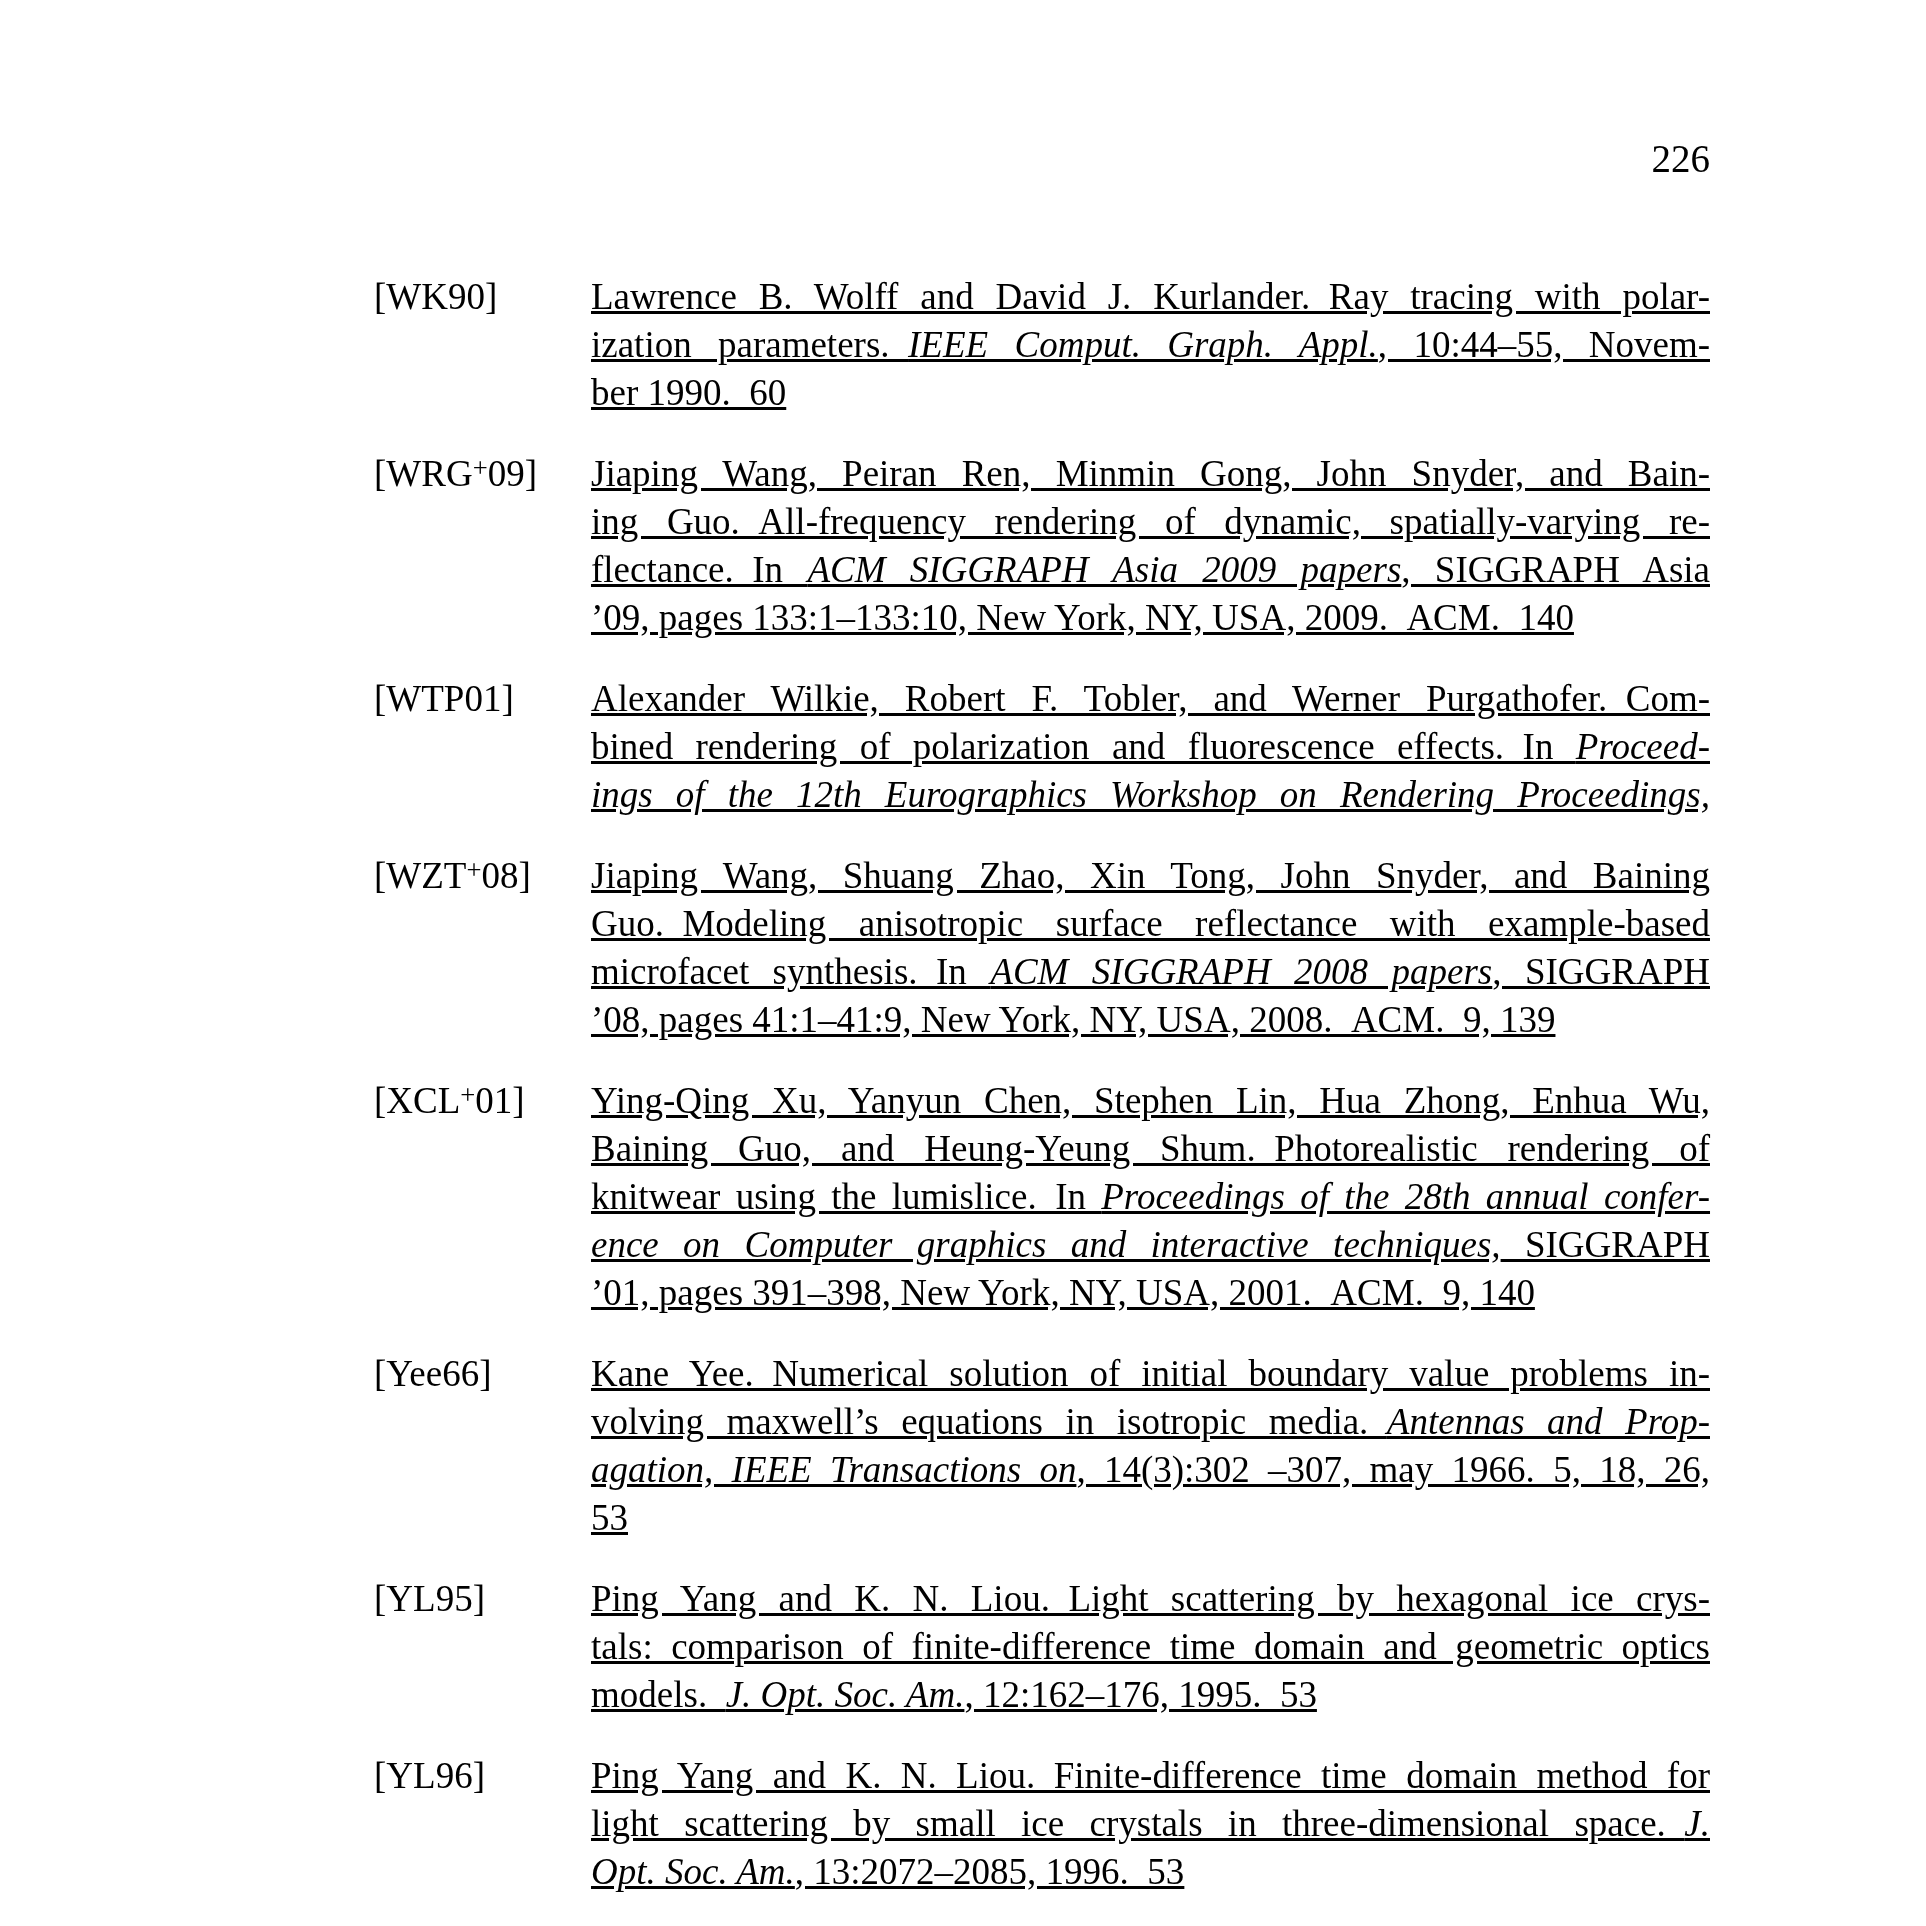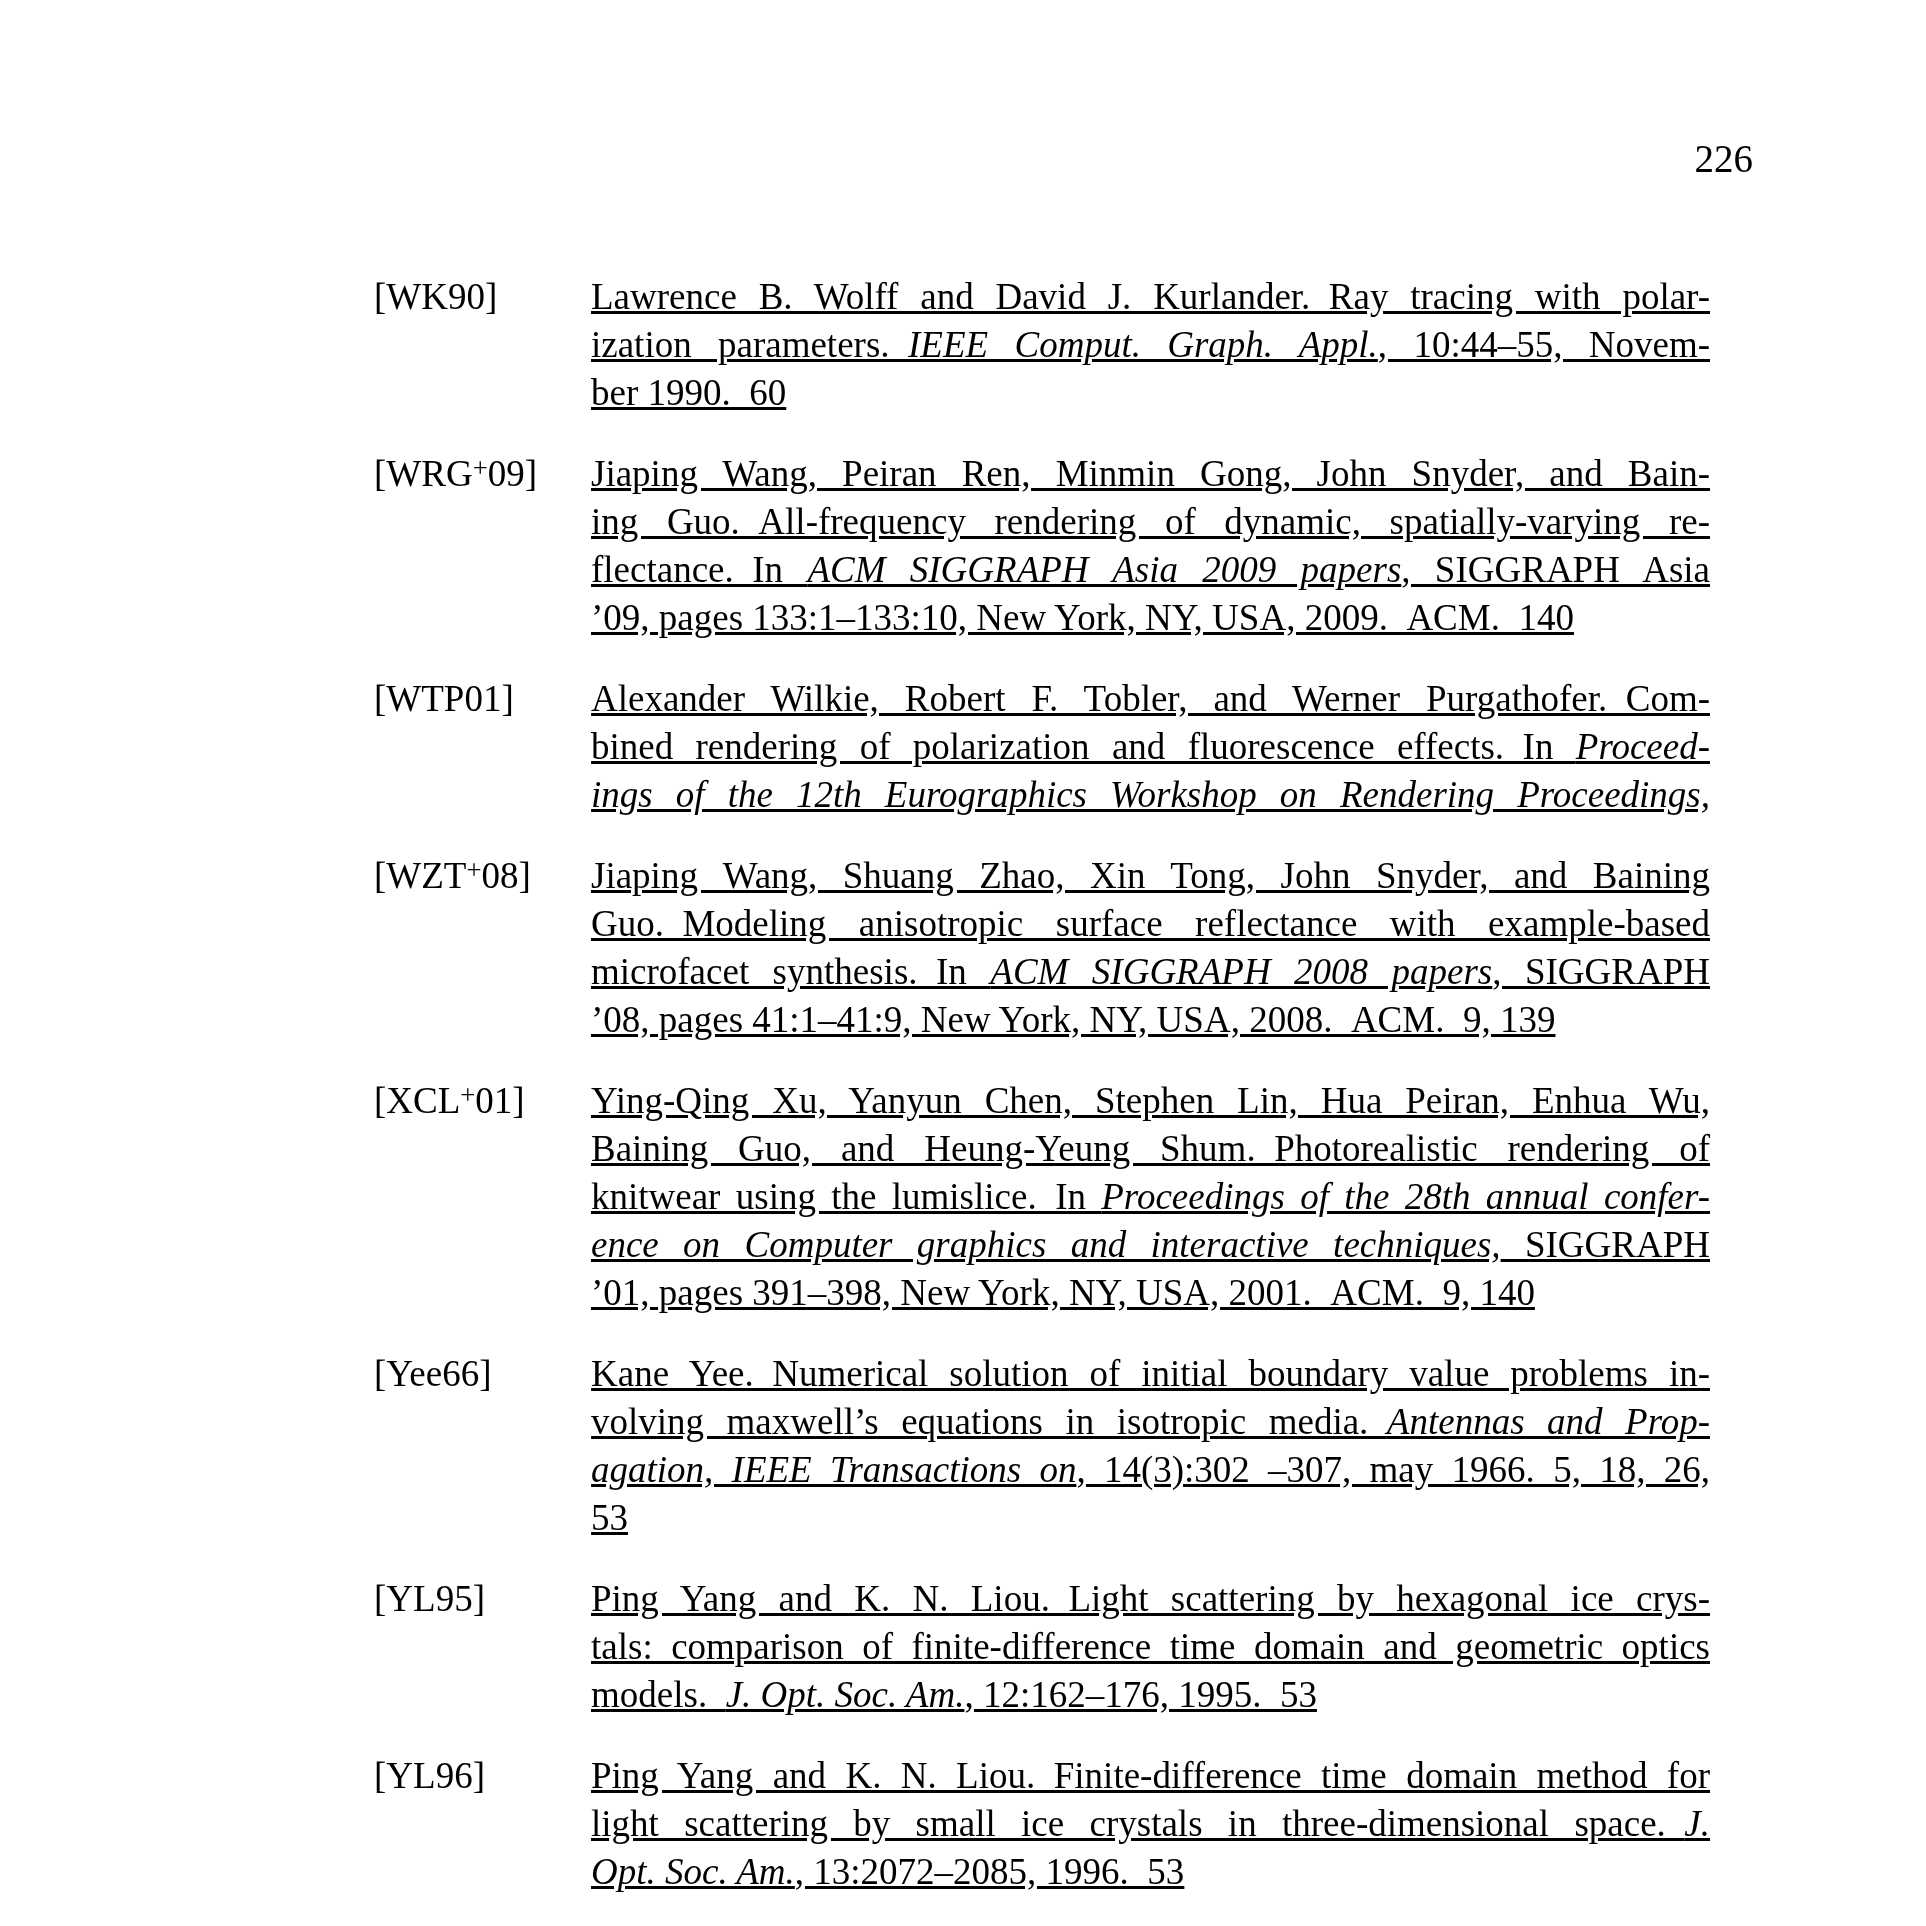--- a/index.html
+++ b/index.html
@@ -16,21 +16,20 @@
     background: #ffffff;
     overflow: hidden;
   }
   .pageno {
     position: absolute;
     top: 139px; left: 0;
     width: 1710px;
     text-align: right;
     font-size: 39px;
     line-height: 39px;
-    margin-left: 43px;
   }
   .bib {
     position: absolute;
     left: 374px; top: 257px;
     width: 1337px;
   }
   .entry {
     display: flex;
     margin-bottom: 33px;
     margin-top: 16px;
@@ -103,21 +102,21 @@
           <div class="line"><span>Jiaping Wang, Shuang Zhao, Xin Tong, John Snyder, and Baining</span></div>
           <div class="line"><span>Guo. Modeling anisotropic surface reflectance with example-based</span></div>
           <div class="line"><span>microfacet synthesis. In </span><i>ACM SIGGRAPH 2008 papers</i><span>, SIGGRAPH</span></div>
           <div class="line last"><span>’08, pages 41:1–41:9, New York, NY, USA, 2008. ACM. 9, 139</span></div>
         </div>
   </div>
 
   <div class="entry">
     <div class="entry-label">[XCL<sup>+</sup>01]</div>
     <div class="entry-body">
-          <div class="line"><span>Ying-Qing Xu, Yanyun Chen, Stephen Lin, Hua Peiran, Enhua Wu,</span></div>
+          <div class="line"><span>Ying-Qing Xu, Yanyun Chen, Stephen Lin, Hua Zhong, Enhua Wu,</span></div>
           <div class="line"><span>Baining Guo, and Heung-Yeung Shum. Photorealistic rendering of</span></div>
           <div class="line"><span>knitwear using the lumislice. In </span><i>Proceedings of the 28th annual confer-</i></div>
           <div class="line"><i>ence on Computer graphics and interactive techniques,</i><span> SIGGRAPH</span></div>
           <div class="line last"><span>’01, pages 391–398, New York, NY, USA, 2001. ACM. 9, 140</span></div>
         </div>
   </div>
 
   <div class="entry">
     <div class="entry-label">[Yee66]</div>
     <div class="entry-body">

